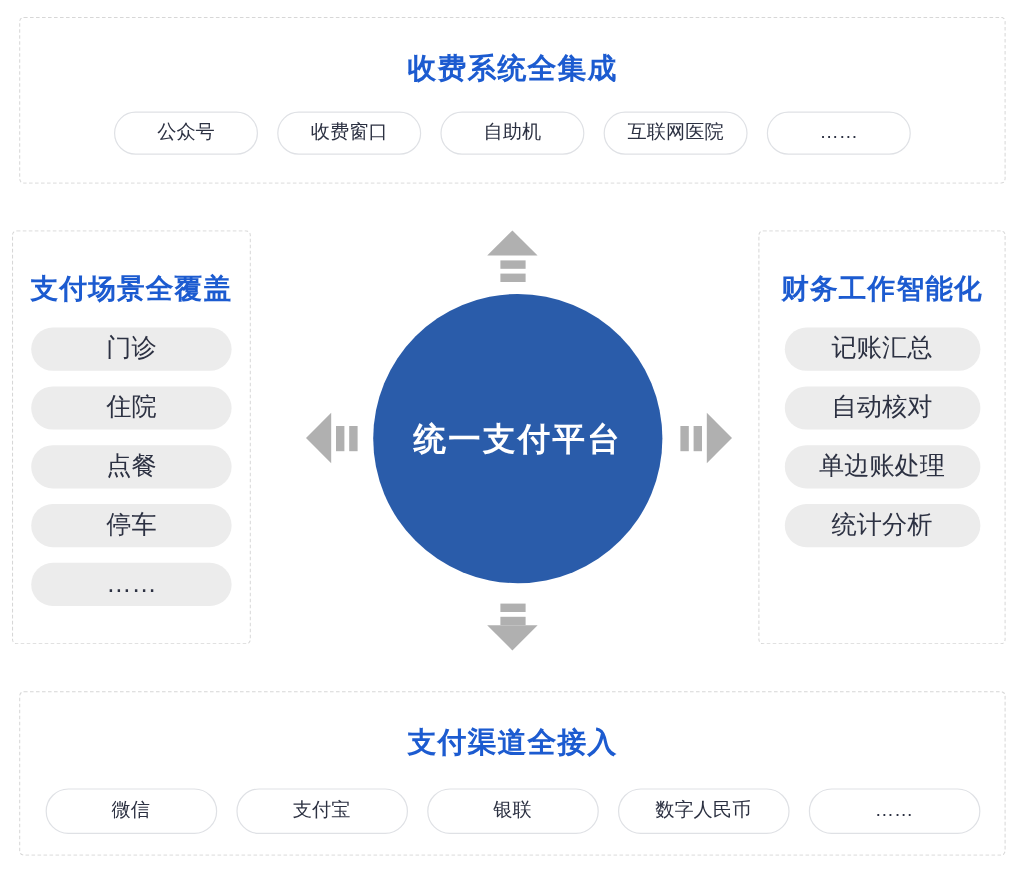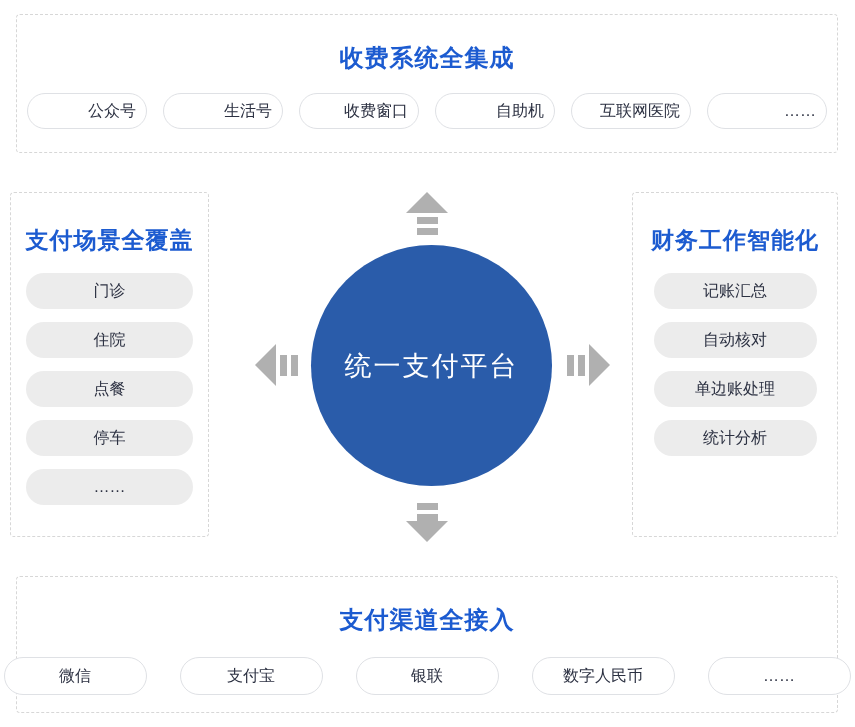--- a/index.html
+++ b/index.html
@@ -99,25 +99,24 @@
     color: #2c3142;
     font-size: 16px;
     text-align: center;
     box-sizing: border-box;
     white-space: nowrap;
     padding: 0 10px;
   }
 
   .panel-top .pill-outline {
     min-width: 120px;
-    text-align: right;
   }
 
   .panel-bottom .pill-row {
-    gap: 33px;
+    gap: 16px;
     margin-top: 22px;
     align-items: center;
   }
 
   .panel-bottom .pill-outline {
     height: 38px;
     line-height: 36px;
     border-radius: 19px;
     min-width: 143px;
   }
@@ -130,21 +129,21 @@
     gap: 13px;
     margin-top: 18px;
   }
 
   .pill-solid {
     height: 36px;
     line-height: 36px;
     border-radius: 18px;
     background: #ececec;
     color: #2c3142;
-    font-size: 16px;
+    font-size: 21px;
     text-align: center;
     white-space: nowrap;
     box-sizing: border-box;
   }
 
   .panel-left .pill-solid {
     width: 167px;
   }
 
   .panel-right .pill-solid {
@@ -161,21 +160,21 @@
     border-radius: 50%;
     background: #2a5caa;
     display: flex;
     align-items: center;
     justify-content: center;
   }
 
   .center-circle-label {
     color: #ffffff;
     font-size: 27px;
-    font-weight: normal;
+    font-weight: bold;
     letter-spacing: 2px;
     white-space: nowrap;
   }
 
   
   .arrow {
     position: absolute;
     display: flex;
     align-items: center;
     justify-content: center;
@@ -238,21 +237,20 @@
 </style>
 </head>
 <body>
 
 <div class="diagram">
 
   <div class="panel panel-top">
     <div class="panel-title">收费系统全集成</div>
     <div class="pill-row">
       <div class="pill-outline">公众号</div>
-      <div class="pill-outline">生活号</div>
       <div class="pill-outline">收费窗口</div>
       <div class="pill-outline">自助机</div>
       <div class="pill-outline">互联网医院</div>
       <div class="pill-outline">……</div>
     </div>
   </div>
 
   <div class="panel panel-left">
     <div class="panel-title">支付场景全覆盖</div>
     <div class="pill-stack">

